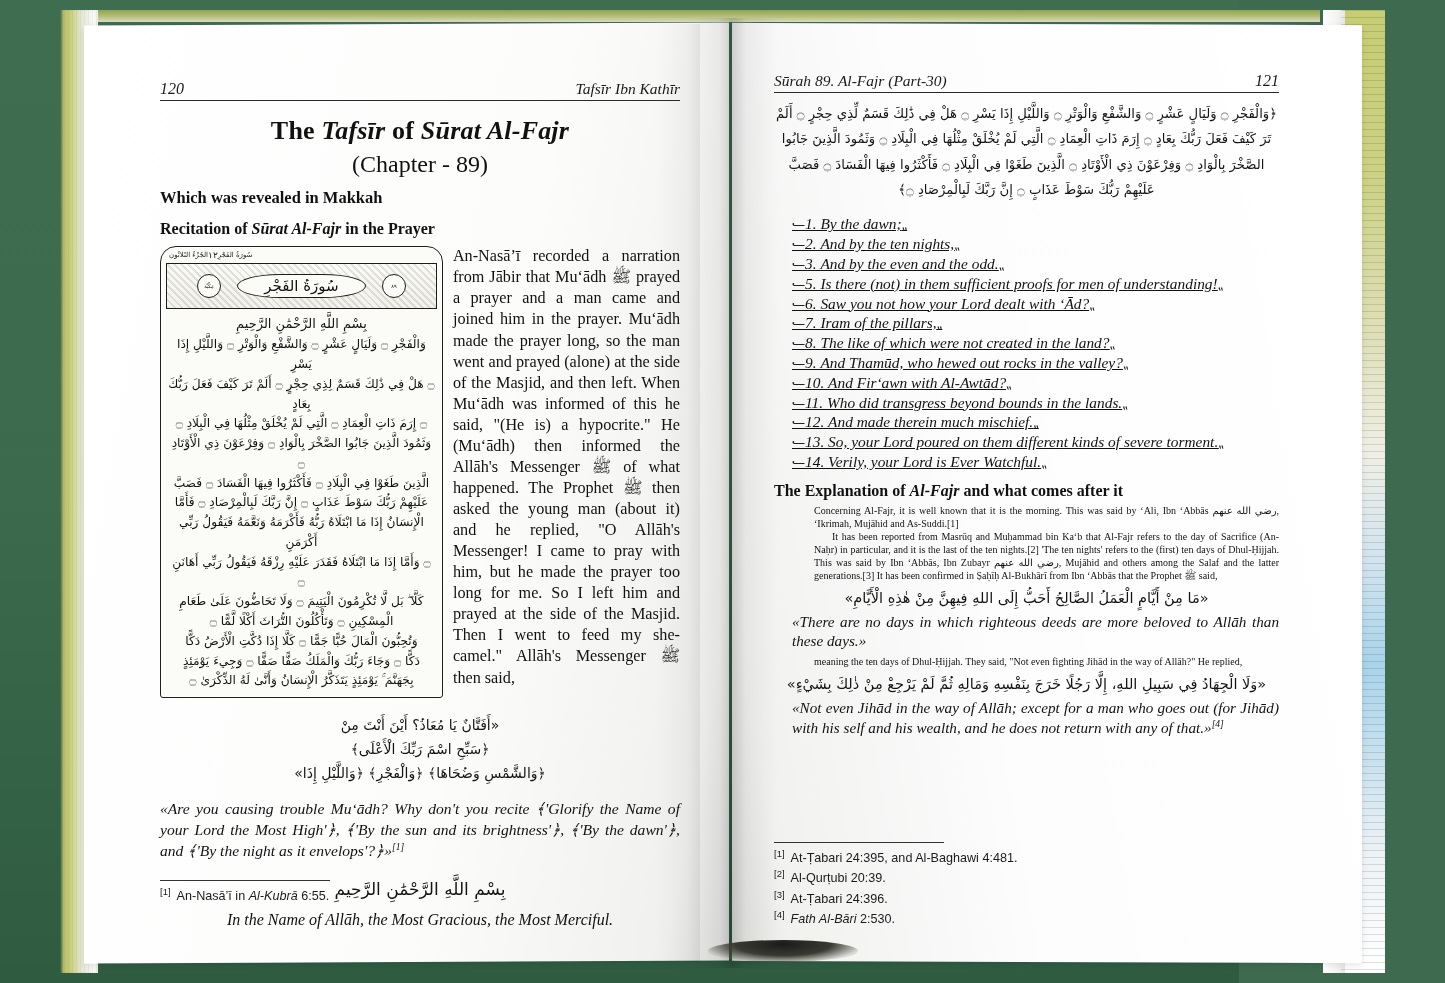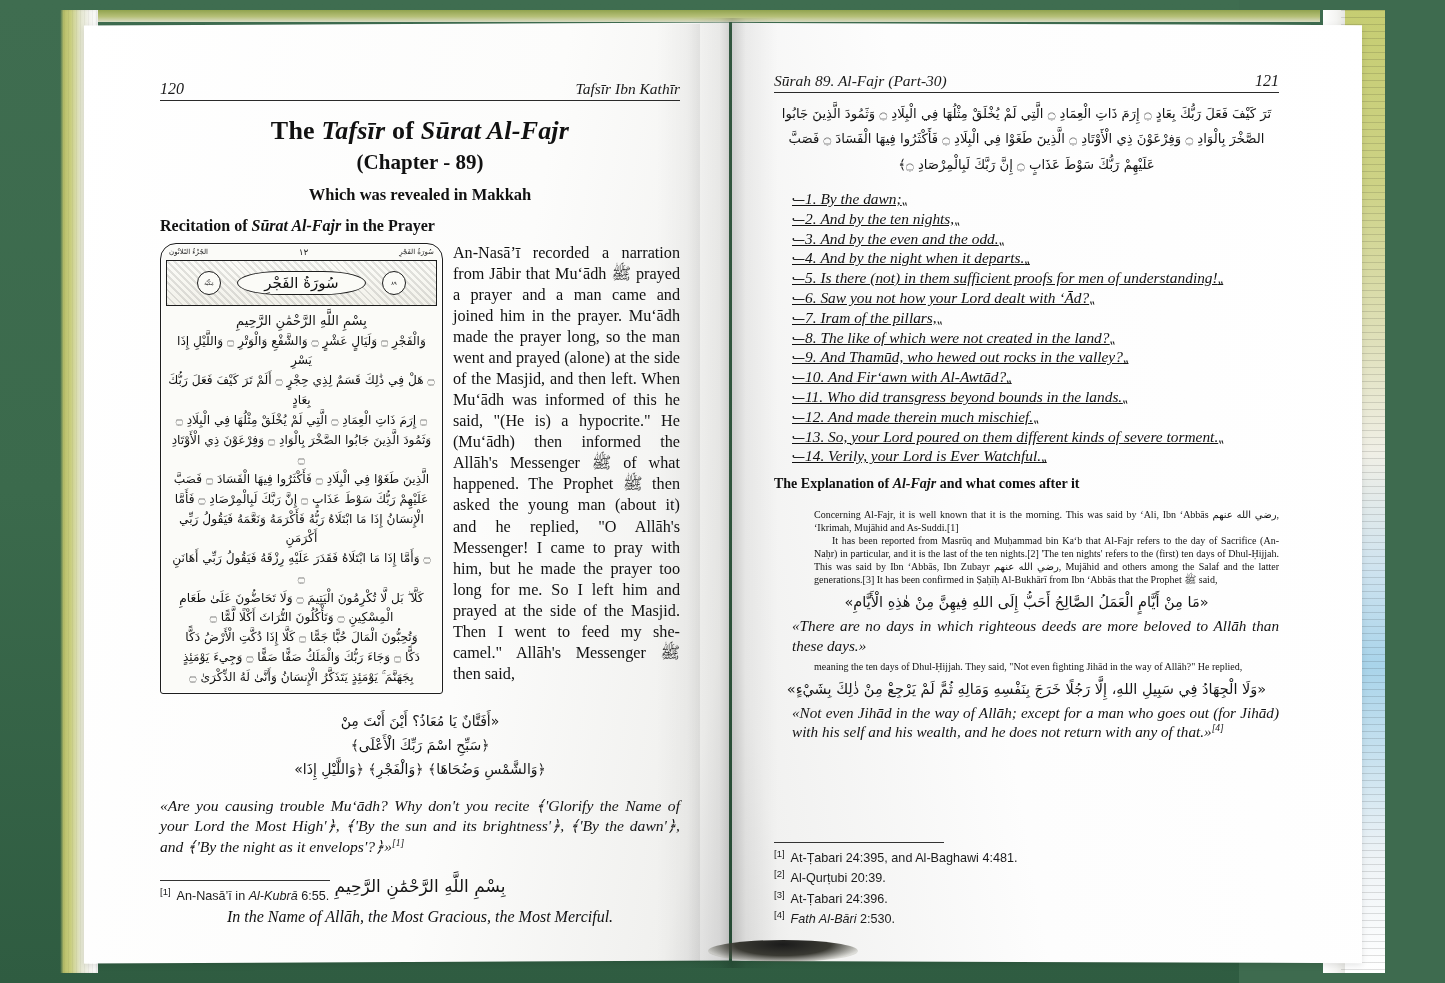--- a/index.html
+++ b/index.html
@@ -85,22 +85,22 @@
 
   
   .content{position:absolute;color:#111;}
 
   .hdr{display:flex;align-items:baseline;font-style:italic;font-size:15.5px;color:#1a1a1a;}
   .hdr .num{font-size:16px;font-style:italic;}
   .hdr-rule{border-bottom:1.1px solid #2a2a2a;margin-top:2px;}
 
   .title1{font-weight:bold;font-size:26px;text-align:center;letter-spacing:.2px;line-height:1.25;}
   .title1 em{font-style:italic;}
-  .title2{font-weight:bold;font-size:21px;text-align:center;line-height:1.2;margin-top:2px;}
-  .subtitle{font-weight:bold;font-size:16.5px;text-align:center;margin-top:10px;}
+  .title2{font-weight:normal;font-size:24px;text-align:center;line-height:1.2;margin-top:2px;}
+  .subtitle{font-weight:bold;font-size:16.5px;text-align:left;margin-top:10px;}
   .subhead{font-weight:bold;font-size:16px;margin-top:12px;}
   .subhead em{font-style:italic;}
 
   .body-col{font-size:16.2px;line-height:1.30;text-align:justify;
     text-justify:inter-word;hyphens:none;}
 
   .ar{font-family:"DejaVu Sans", sans-serif;direction:rtl;unicode-bidi:bidi-override;
       text-align:center;color:#141414;}
 
   .quote-it{font-style:italic;font-size:15.6px;line-height:1.32;text-align:justify;}
@@ -112,31 +112,31 @@
   .fn em{font-style:italic;}
 
   sup{font-size:9.5px;vertical-align:super;line-height:0;}
 
   
   .verses{font-style:italic;font-size:15.4px;line-height:1.285;text-decoration:underline;}
   .verses li{list-style:none;white-space:nowrap;}
   .orn{font-style:normal;font-size:13px;color:#222;}
 
   .rbody{font-size:10px;line-height:1.30;text-align:justify;margin-left:40px;}
-  .rhead{font-weight:bold;font-size:14px;margin:10px 0 16px;}
+  .rhead{font-weight:bold;font-size:16px;margin:10px 0 4px;}
   .rhead em{font-style:italic;}
   .indent{text-indent:18px;}
 
   .hadith-en{font-style:italic;font-size:15.2px;line-height:1.30;margin:6px 0 4px 18px;text-align:justify;}
 
   
   .mushaf{position:relative;width:282px;background:#fbfbf8;
     border:1.6px solid #1e1e1e;border-radius:16px 16px 3px 3px;
     box-shadow:0 0 0 1px #fff inset;overflow:hidden;}
-  .mushaf .m-top{display:flex;justify-content:space-between;align-items:center;
+  .mushaf .m-top{display:flex;justify-content:flex-start;align-items:center;
     padding:3px 8px 0;font-family:"DejaVu Sans",sans-serif;font-size:7px;color:#222;}
   .mushaf .m-top .ctr{font-size:9px;}
   .mushaf .m-band{margin:3px 5px 4px;height:44px;border:1.4px solid #1d1d1d;
     background:
       repeating-linear-gradient(45deg,rgba(0,0,0,.10) 0 2px,rgba(0,0,0,0) 2px 5px),
       linear-gradient(180deg,#fcfcf8,#f2f1ea);
     display:flex;align-items:center;justify-content:center;position:relative;}
   .mushaf .m-band .cart{background:#fbfbf7;border:1.2px solid #1d1d1d;
     border-radius:40%/60%;padding:2px 26px;font-family:"DejaVu Sans",sans-serif;
     font-size:15px;color:#111;}
@@ -250,30 +250,30 @@
     <div class="content" style="left:714px;top:62px;width:505px;">
 
       <div class="hdr">
         <span>Sūrah 89. Al-Fajr (Part-30)</span>
         <span style="flex:1"></span>
         <span class="num">121</span>
       </div>
       <div class="hdr-rule"></div>
 
       <div class="ar" style="font-size:13.2px;line-height:1.92;margin-top:8px;">
+          <div>﴿وَالْفَجْرِ ۝ وَلَيَالٍ عَشْرٍ ۝ وَالشَّفْعِ وَالْوَتْرِ ۝ وَاللَّيْلِ إِذَا يَسْرِ ۝ هَلْ فِي ذَٰلِكَ قَسَمٌ لِّذِي حِجْرٍ ۝ أَلَمْ</div>
           <div>تَرَ كَيْفَ فَعَلَ رَبُّكَ بِعَادٍ ۝ إِرَمَ ذَاتِ الْعِمَادِ ۝ الَّتِي لَمْ يُخْلَقْ مِثْلُهَا فِي الْبِلَادِ ۝ وَثَمُودَ الَّذِينَ جَابُوا</div>
           <div>الصَّخْرَ بِالْوَادِ ۝ وَفِرْعَوْنَ ذِي الْأَوْتَادِ ۝ الَّذِينَ طَغَوْا فِي الْبِلَادِ ۝ فَأَكْثَرُوا فِيهَا الْفَسَادَ ۝ فَصَبَّ</div>
           <div>عَلَيْهِمْ رَبُّكَ سَوْطَ عَذَابٍ ۝ إِنَّ رَبَّكَ لَبِالْمِرْصَادِ ۝﴾</div>
         </div>
 
       <ul class="verses" style="margin:12px 0 0 18px;padding:0;">
           <li><span class="orn">⹃</span><span>1. By the dawn;</span><span class="orn">⹂</span></li>
           <li><span class="orn">⹃</span><span>2. And by the ten nights,</span><span class="orn">⹂</span></li>
           <li><span class="orn">⹃</span><span>3. And by the even and the odd.</span><span class="orn">⹂</span></li>
-          <li><span class="orn">⹃</span><span>4. And by the night when it departs.</span><span class="orn">⹂</span></li>
           <li><span class="orn">⹃</span><span>5. Is there (not) in them sufficient proofs for men of understanding!</span><span class="orn">⹂</span></li>
           <li><span class="orn">⹃</span><span>6. Saw you not how your Lord dealt with ‘Ād?</span><span class="orn">⹂</span></li>
           <li><span class="orn">⹃</span><span>7. Iram of the pillars,</span><span class="orn">⹂</span></li>
           <li><span class="orn">⹃</span><span>8. The like of which were not created in the land?</span><span class="orn">⹂</span></li>
           <li><span class="orn">⹃</span><span>9. And Thamūd, who hewed out rocks in the valley?</span><span class="orn">⹂</span></li>
           <li><span class="orn">⹃</span><span>10. And Fir‘awn with Al-Awtād?</span><span class="orn">⹂</span></li>
           <li><span class="orn">⹃</span><span>11. Who did transgress beyond bounds in the lands.</span><span class="orn">⹂</span></li>
           <li><span class="orn">⹃</span><span>12. And made therein much mischief.</span><span class="orn">⹂</span></li>
           <li><span class="orn">⹃</span><span>13. So, your Lord poured on them different kinds of severe torment.</span><span class="orn">⹂</span></li>
           <li><span class="orn">⹃</span><span>14. Verily, your Lord is Ever Watchful.</span><span class="orn">⹂</span></li>

